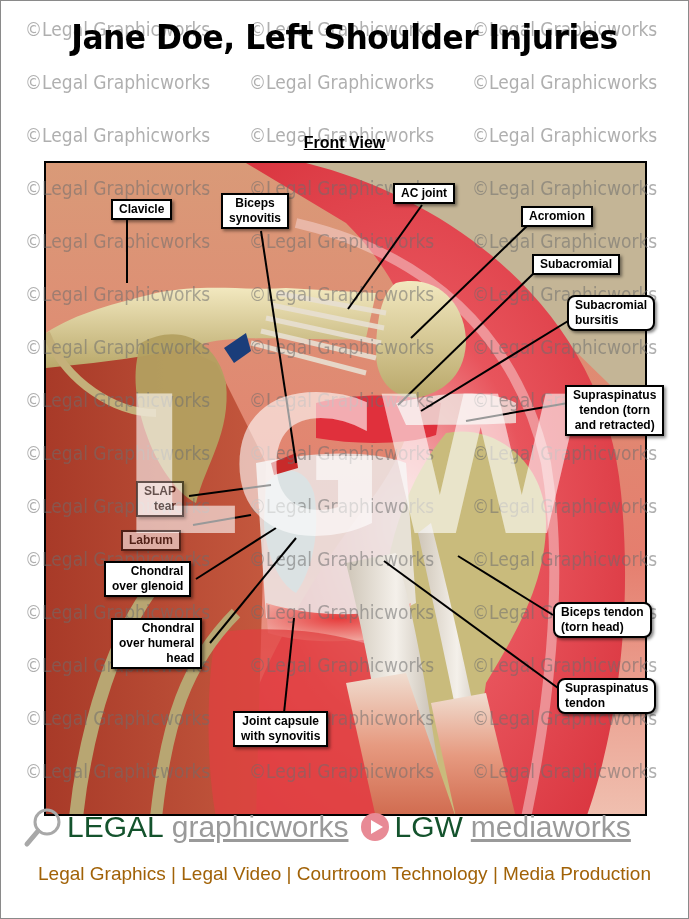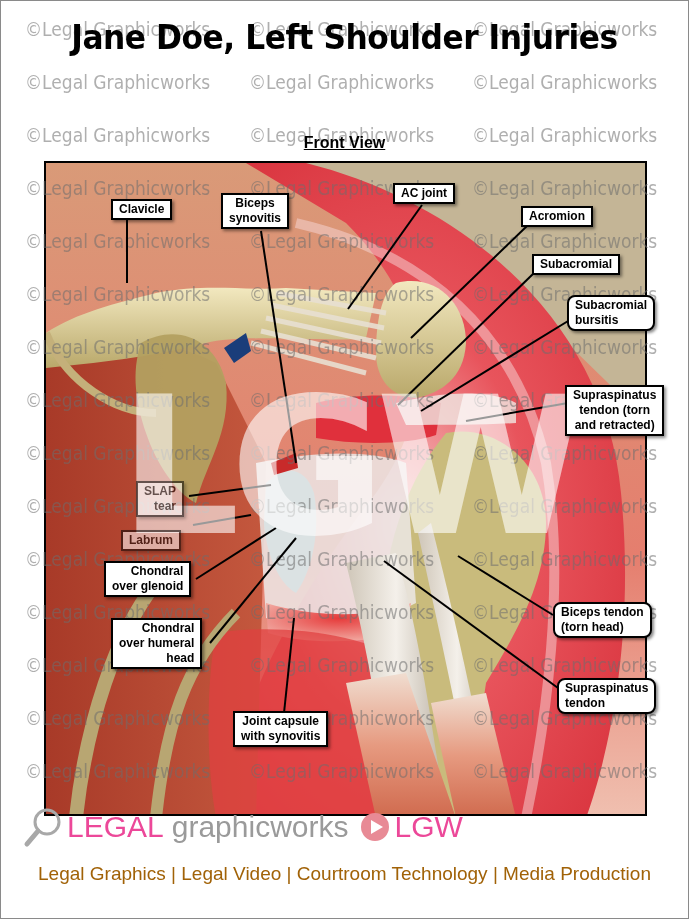--- a/index.html
+++ b/index.html
@@ -39,22 +39,22 @@
   }
   .lgw {
     position: absolute; left: 118px; top: 372px; z-index: 4; pointer-events: none;
     font-size: 190px; font-weight: bold; color: rgba(255,255,255,0.6); letter-spacing: -10px;
     font-family: "DejaVu Sans", sans-serif; line-height: 1;
   }
   .footer-logo {
     position: absolute; top: 806px; left: 22px; height: 40px; z-index: 6;
     display: flex; align-items: center; font-size: 30px; white-space: nowrap;
   }
-  .footer-logo .red { color: #ec4899; }
-  .footer-logo .gray { color: #9a9a9a; }
+  .footer-logo .red { color: #14532d; }
+  .footer-logo .gray { color: #9a9a9a; text-decoration: underline; }
   .footer-tag {
     position: absolute; top: 862px; left: 0; right: 0; text-align: center;
     font-size: 19px; color: #a16207; z-index: 6; white-space: nowrap;
   }
 </style>
 </head>
 <body>
 
 <div class="title">Jane Doe, Left Shoulder Injuries</div>
 <div class="subtitle">Front View</div>
@@ -278,14 +278,15 @@
     <circle cx="24" cy="16" r="12" fill="none" stroke="#a8a8a8" stroke-width="3"></circle>
     <line x1="15" y1="25" x2="4" y2="38" stroke="#a8a8a8" stroke-width="5" stroke-linecap="round"></line>
   </svg>
   <span class="red" style="margin-left:4px">LEGAL</span>
   <span class="gray" style="margin-left:8px">graphicworks</span>
   <svg width="30" height="30" viewBox="0 0 30 30" style="margin-left:12px">
     <circle cx="15" cy="15" r="14" fill="#e88a95"></circle>
     <polygon points="11,8 23,15 11,22" fill="#fff"></polygon>
   </svg>
   <span class="red" style="margin-left:4px">LGW</span>
+  <span class="gray" style="margin-left:8px">mediaworks</span>
 </div>
 <div class="footer-tag">Legal Graphics | Legal Video | Courtroom Technology | Media Production</div>
 
 </body></html>

